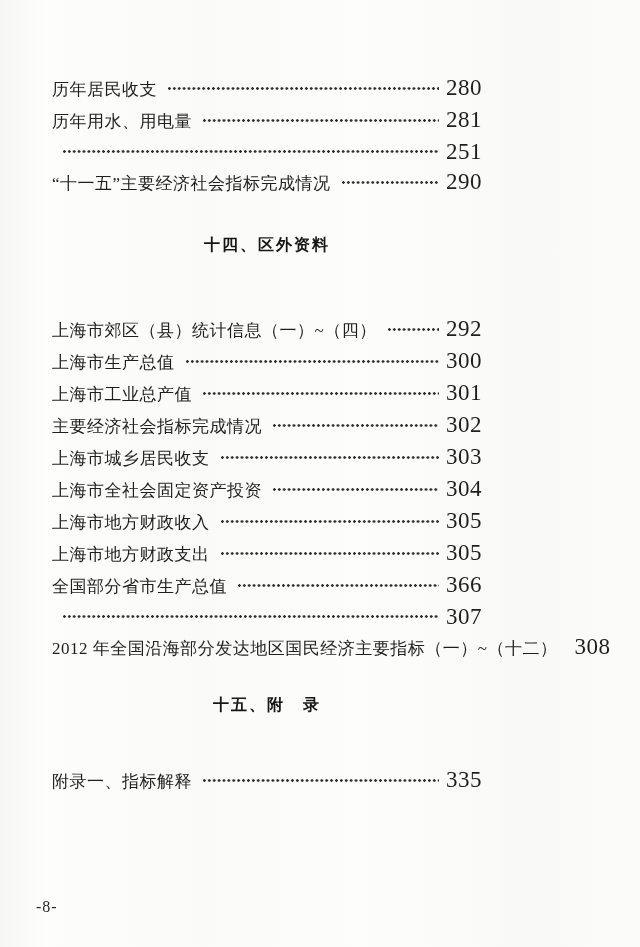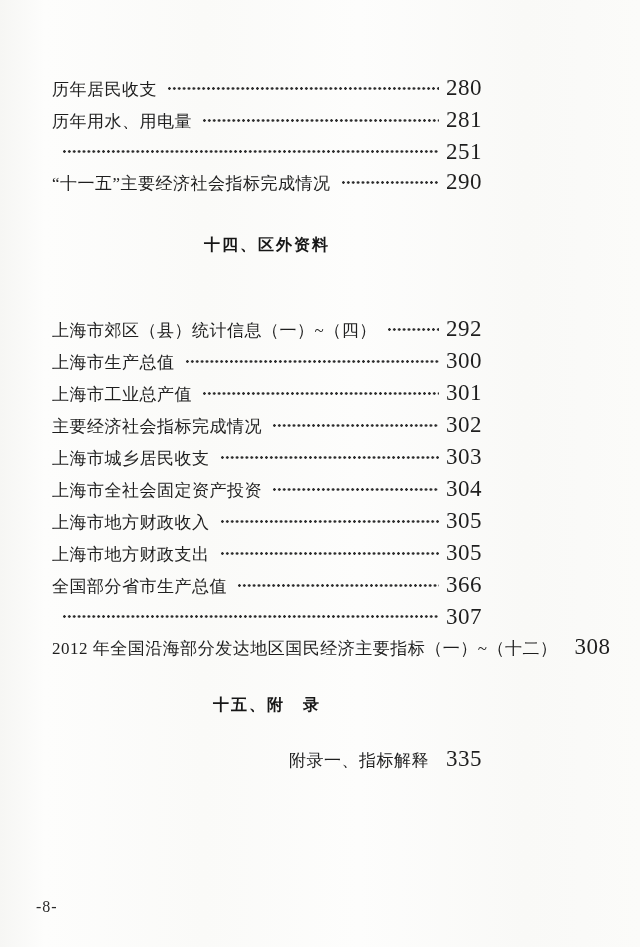--- a/index.html
+++ b/index.html
@@ -59,21 +59,21 @@
     font-family: "Liberation Sans", "DejaVu Sans", sans-serif;
     font-weight: 700;
     font-size: 16px;
     line-height: 28px;
     letter-spacing: 2px;
     color: #161616;
   }
   .heading-14 { margin-top: 37px; }
   .group-2    { margin-top: 60px; }
   .heading-15 { margin-top: 32px; }
-  .group-3    { margin-top: 30px; align-items: flex-end; }
+  .group-3    { margin-top: 51px; }
   .folio {
     position: absolute;
     left: 36px;
     top: 898px;
     font-size: 16px;
     letter-spacing: 1px;
     color: #2a2a2a;
   }
 </style>
 </head>

